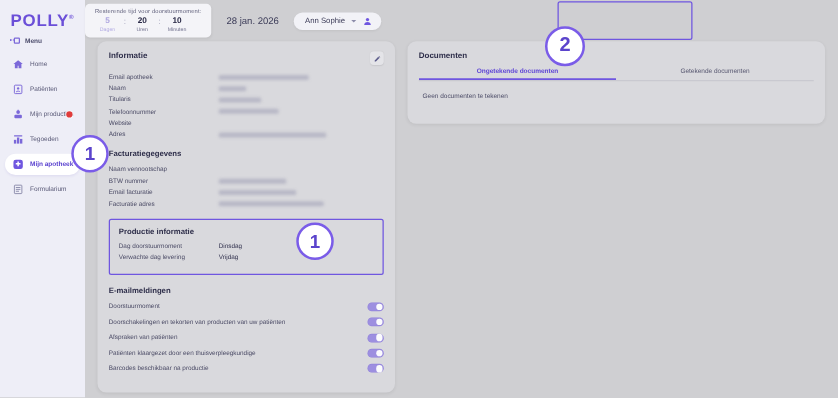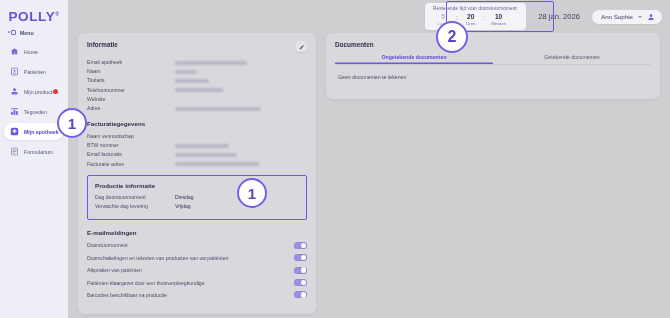--- a/index.html
+++ b/index.html
@@ -65,21 +65,21 @@
     position: absolute; right: 6px; top: 6px;
     width: 5px; height: 5px; border-radius: 50%;
     background: #e03b3b;
     box-shadow: 0 0 0 .7px rgba(255,255,255,.7);
   }
 
   
   #topbar {
     position: absolute; left: 68px; top: 0; width: 602px; height: 33px;
     background: #cfcfd2;
-    display: flex; align-items: center; justify-content: flex-end;
+    display: flex; align-items: center; justify-content: flex-start;
     gap: 12px; padding-right: 8px;
   }
   .countdown {
     background: #f4f4f8; border-radius: 4px;
     padding: 3px 8px 3px 8px; text-align: center;
     box-shadow: 0 1px 2px rgba(0,0,0,.06);
   }
   .cd-title {
     font-size: 4.6px; color: #5c5c78; letter-spacing: .15px; margin-bottom: 2px;
   }

